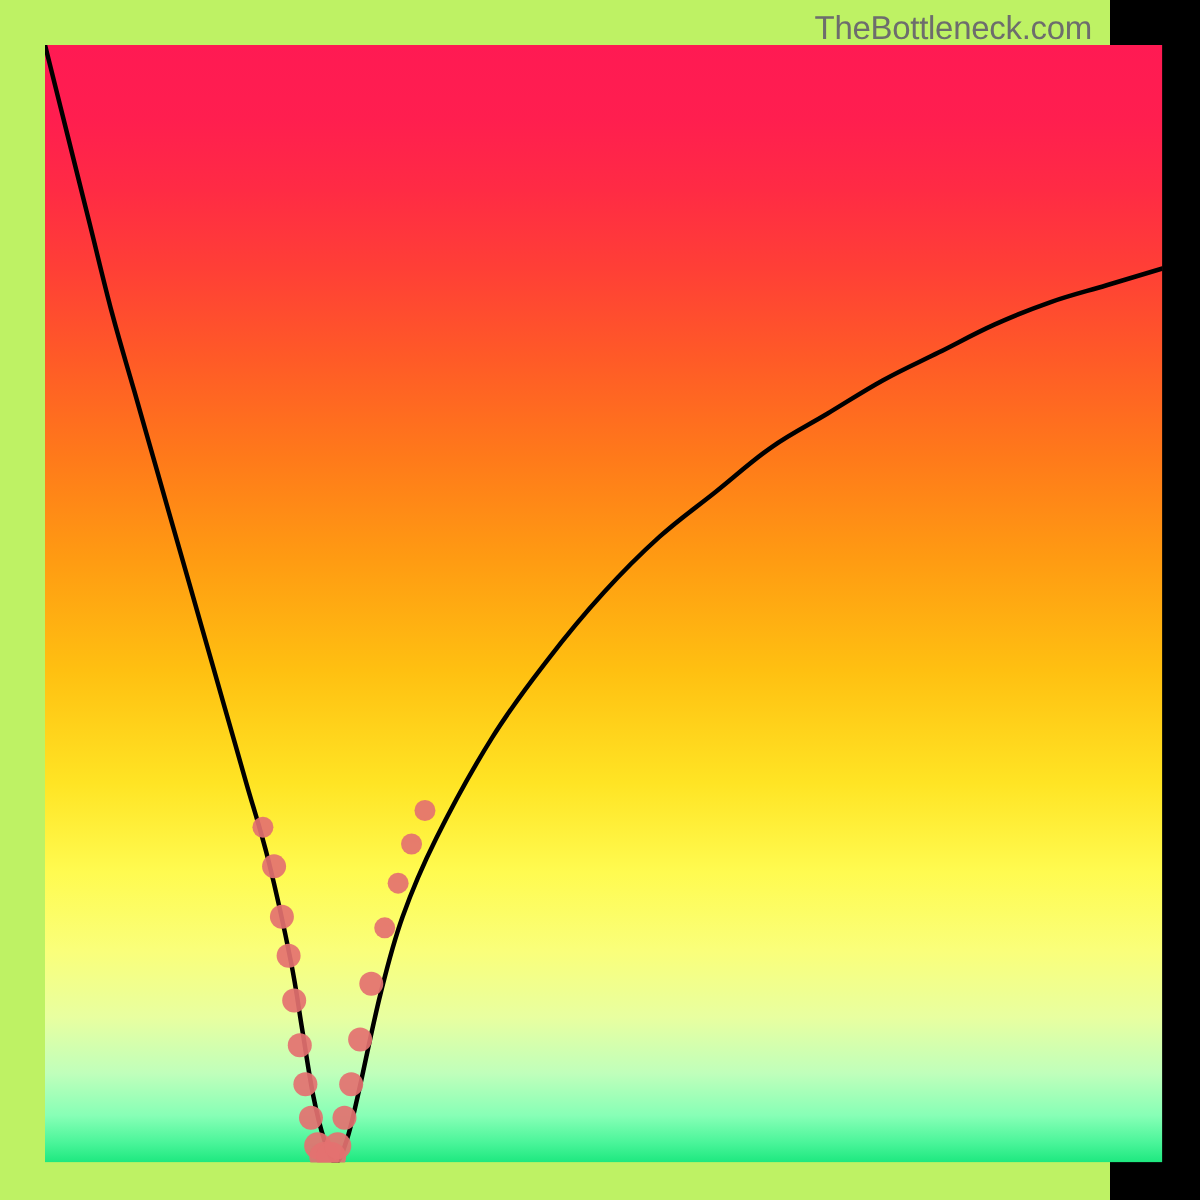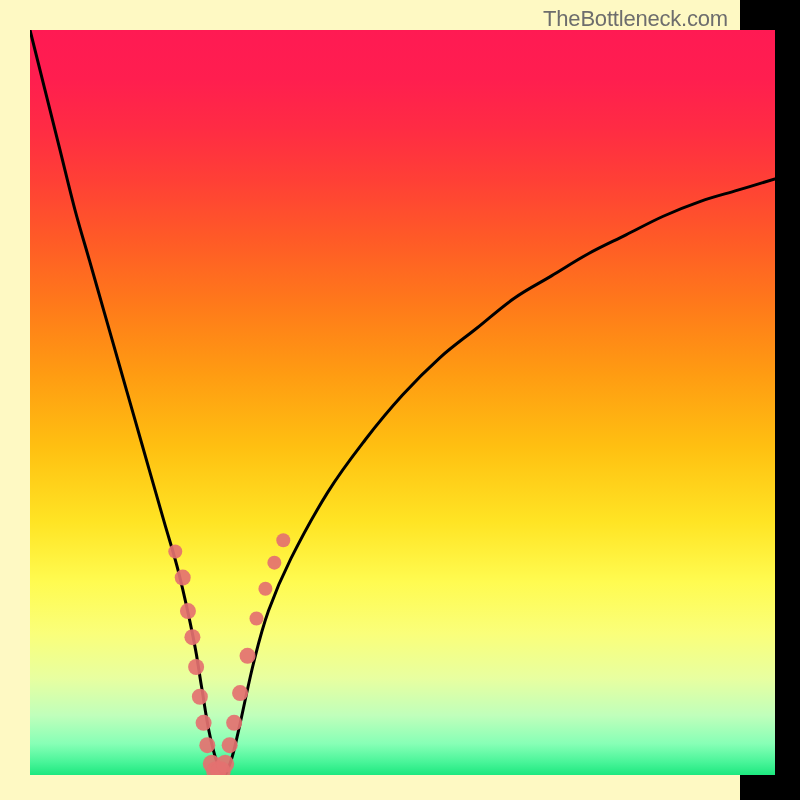--- a/index.html
+++ b/index.html
@@ -8,21 +8,21 @@
     width: 800px;
     height: 800px;
     overflow: hidden;
     background: #000;
     font-family: Arial, Helvetica, sans-serif;
   }
   .frame {
     position: absolute;
     left: 0; top: 0;
     width: 740px; height: 800px;
-    background: #fef9c3;
+    background: #bef264;
   }
   .plot {
     position: absolute;
     left: 30px;
     top: 30px;
     width: 745px;
     height: 745px;
     overflow: hidden;
   }
   .gradient-bg {

